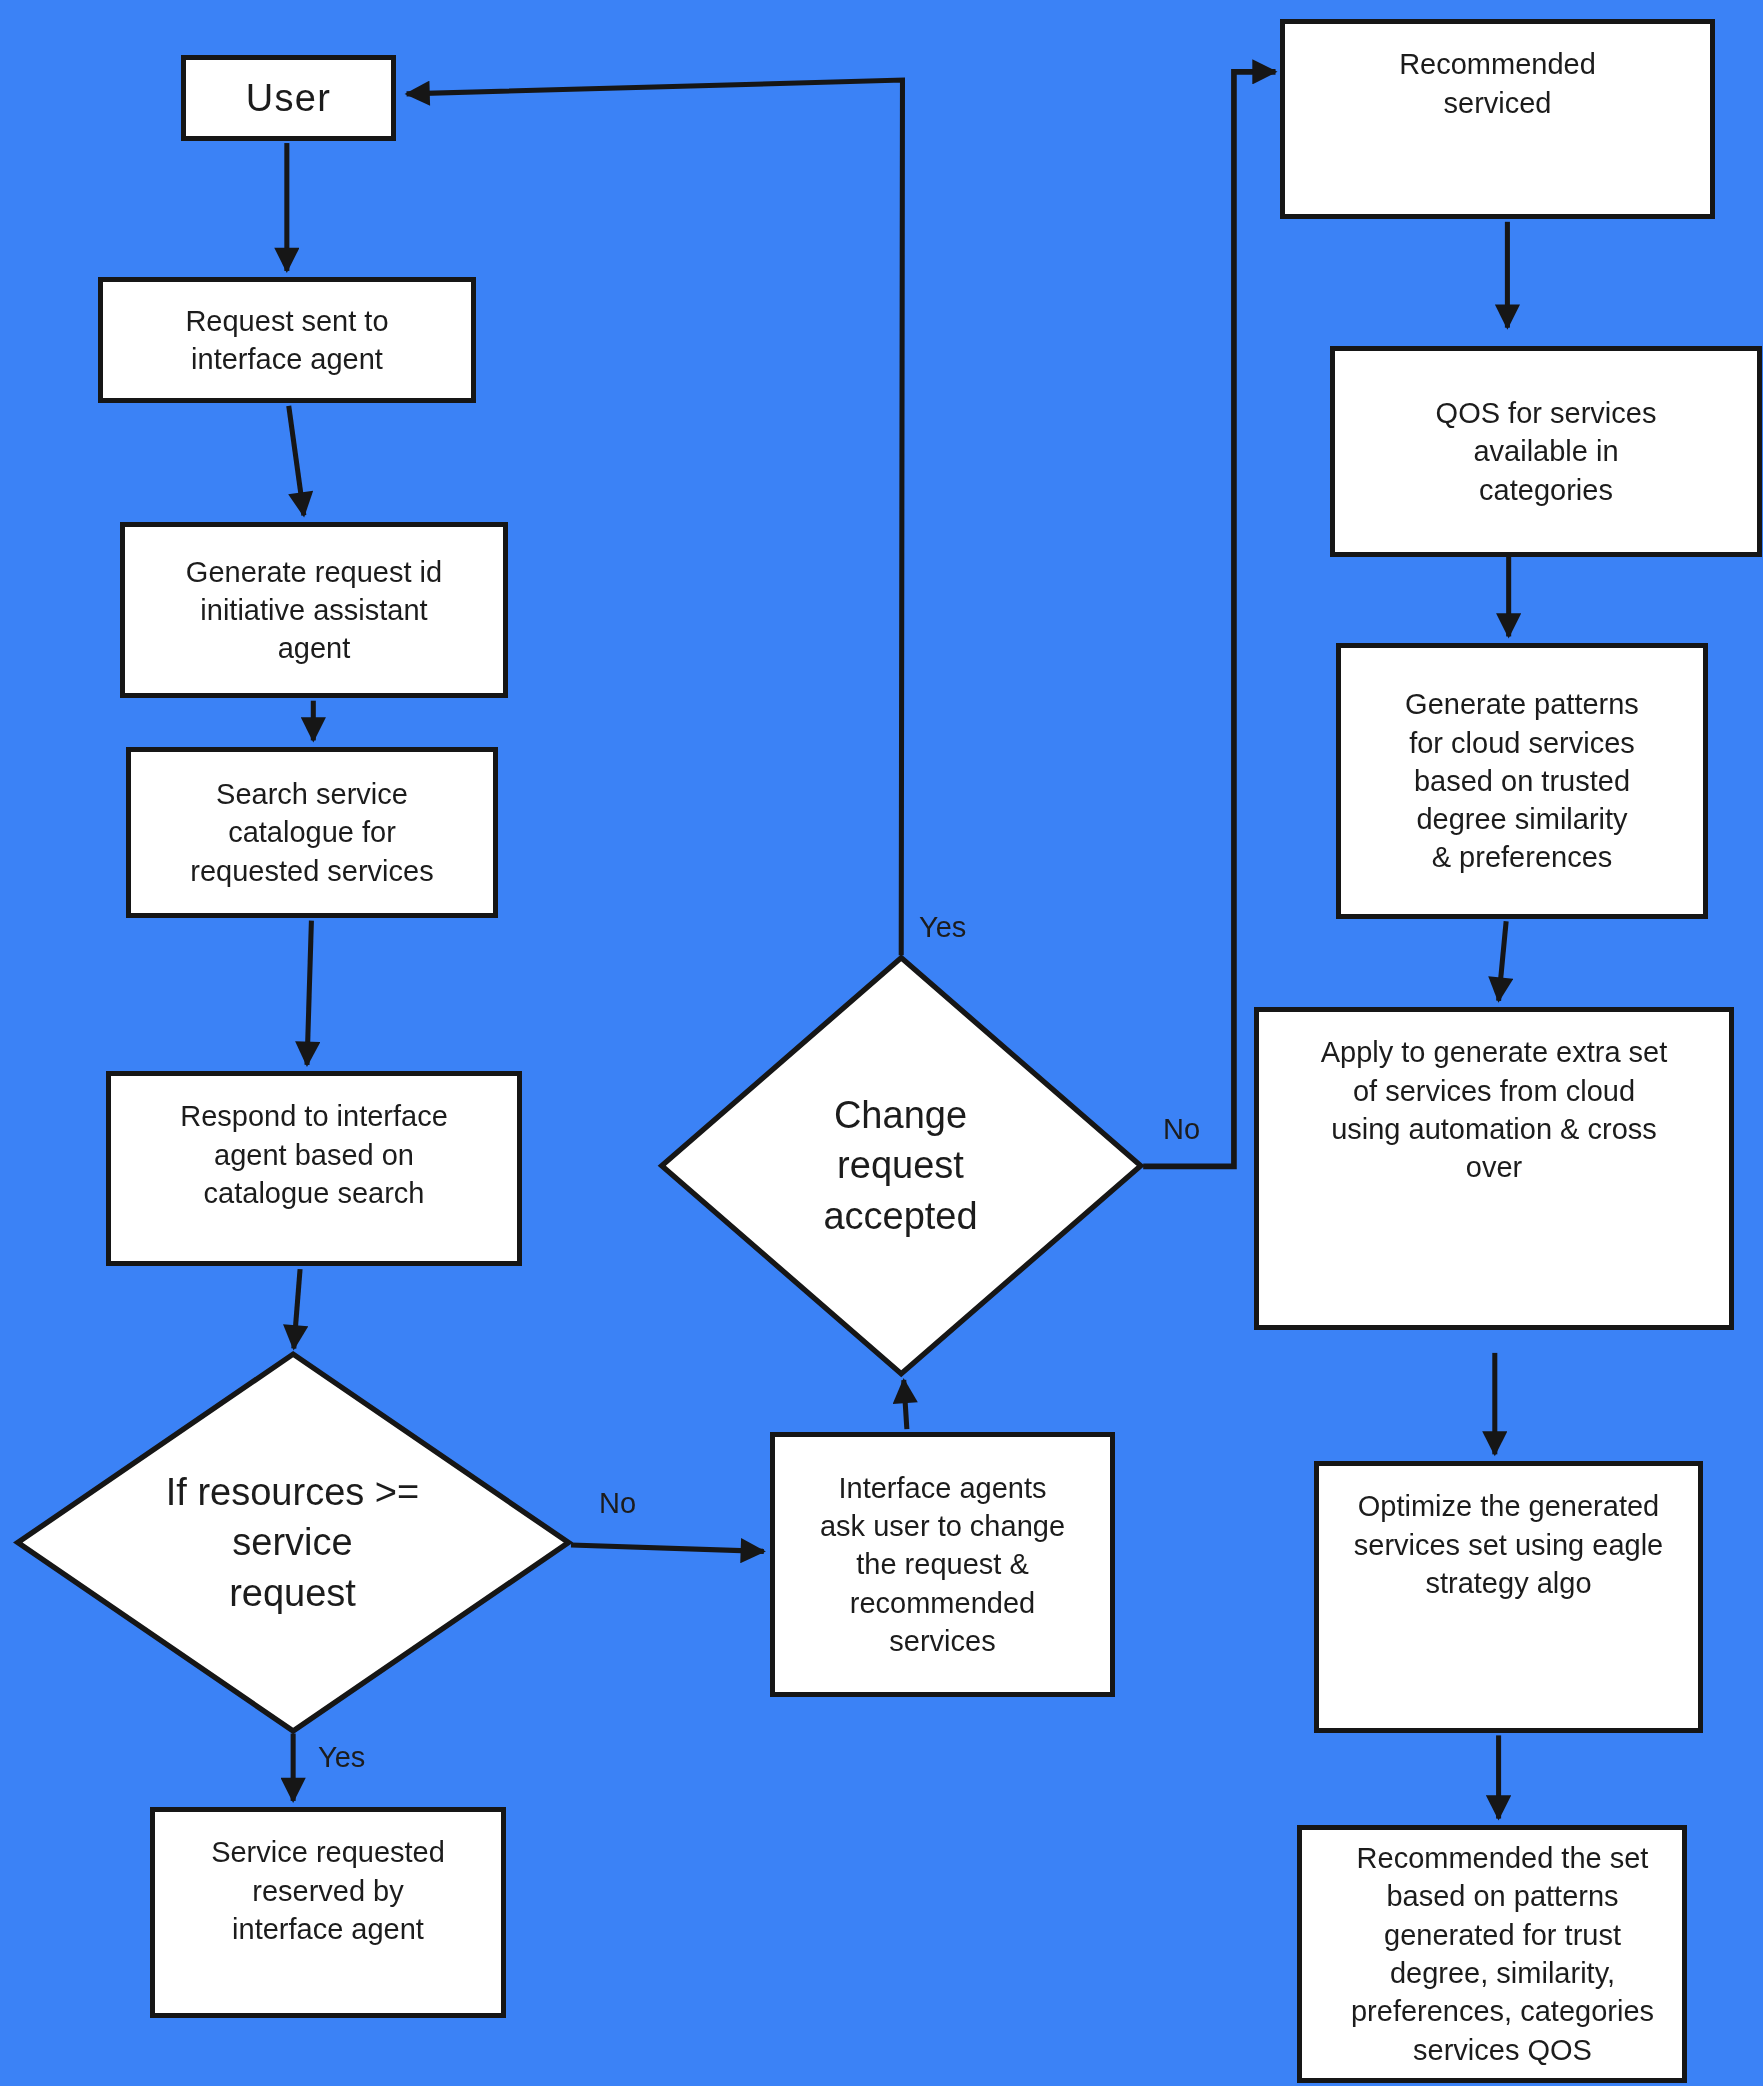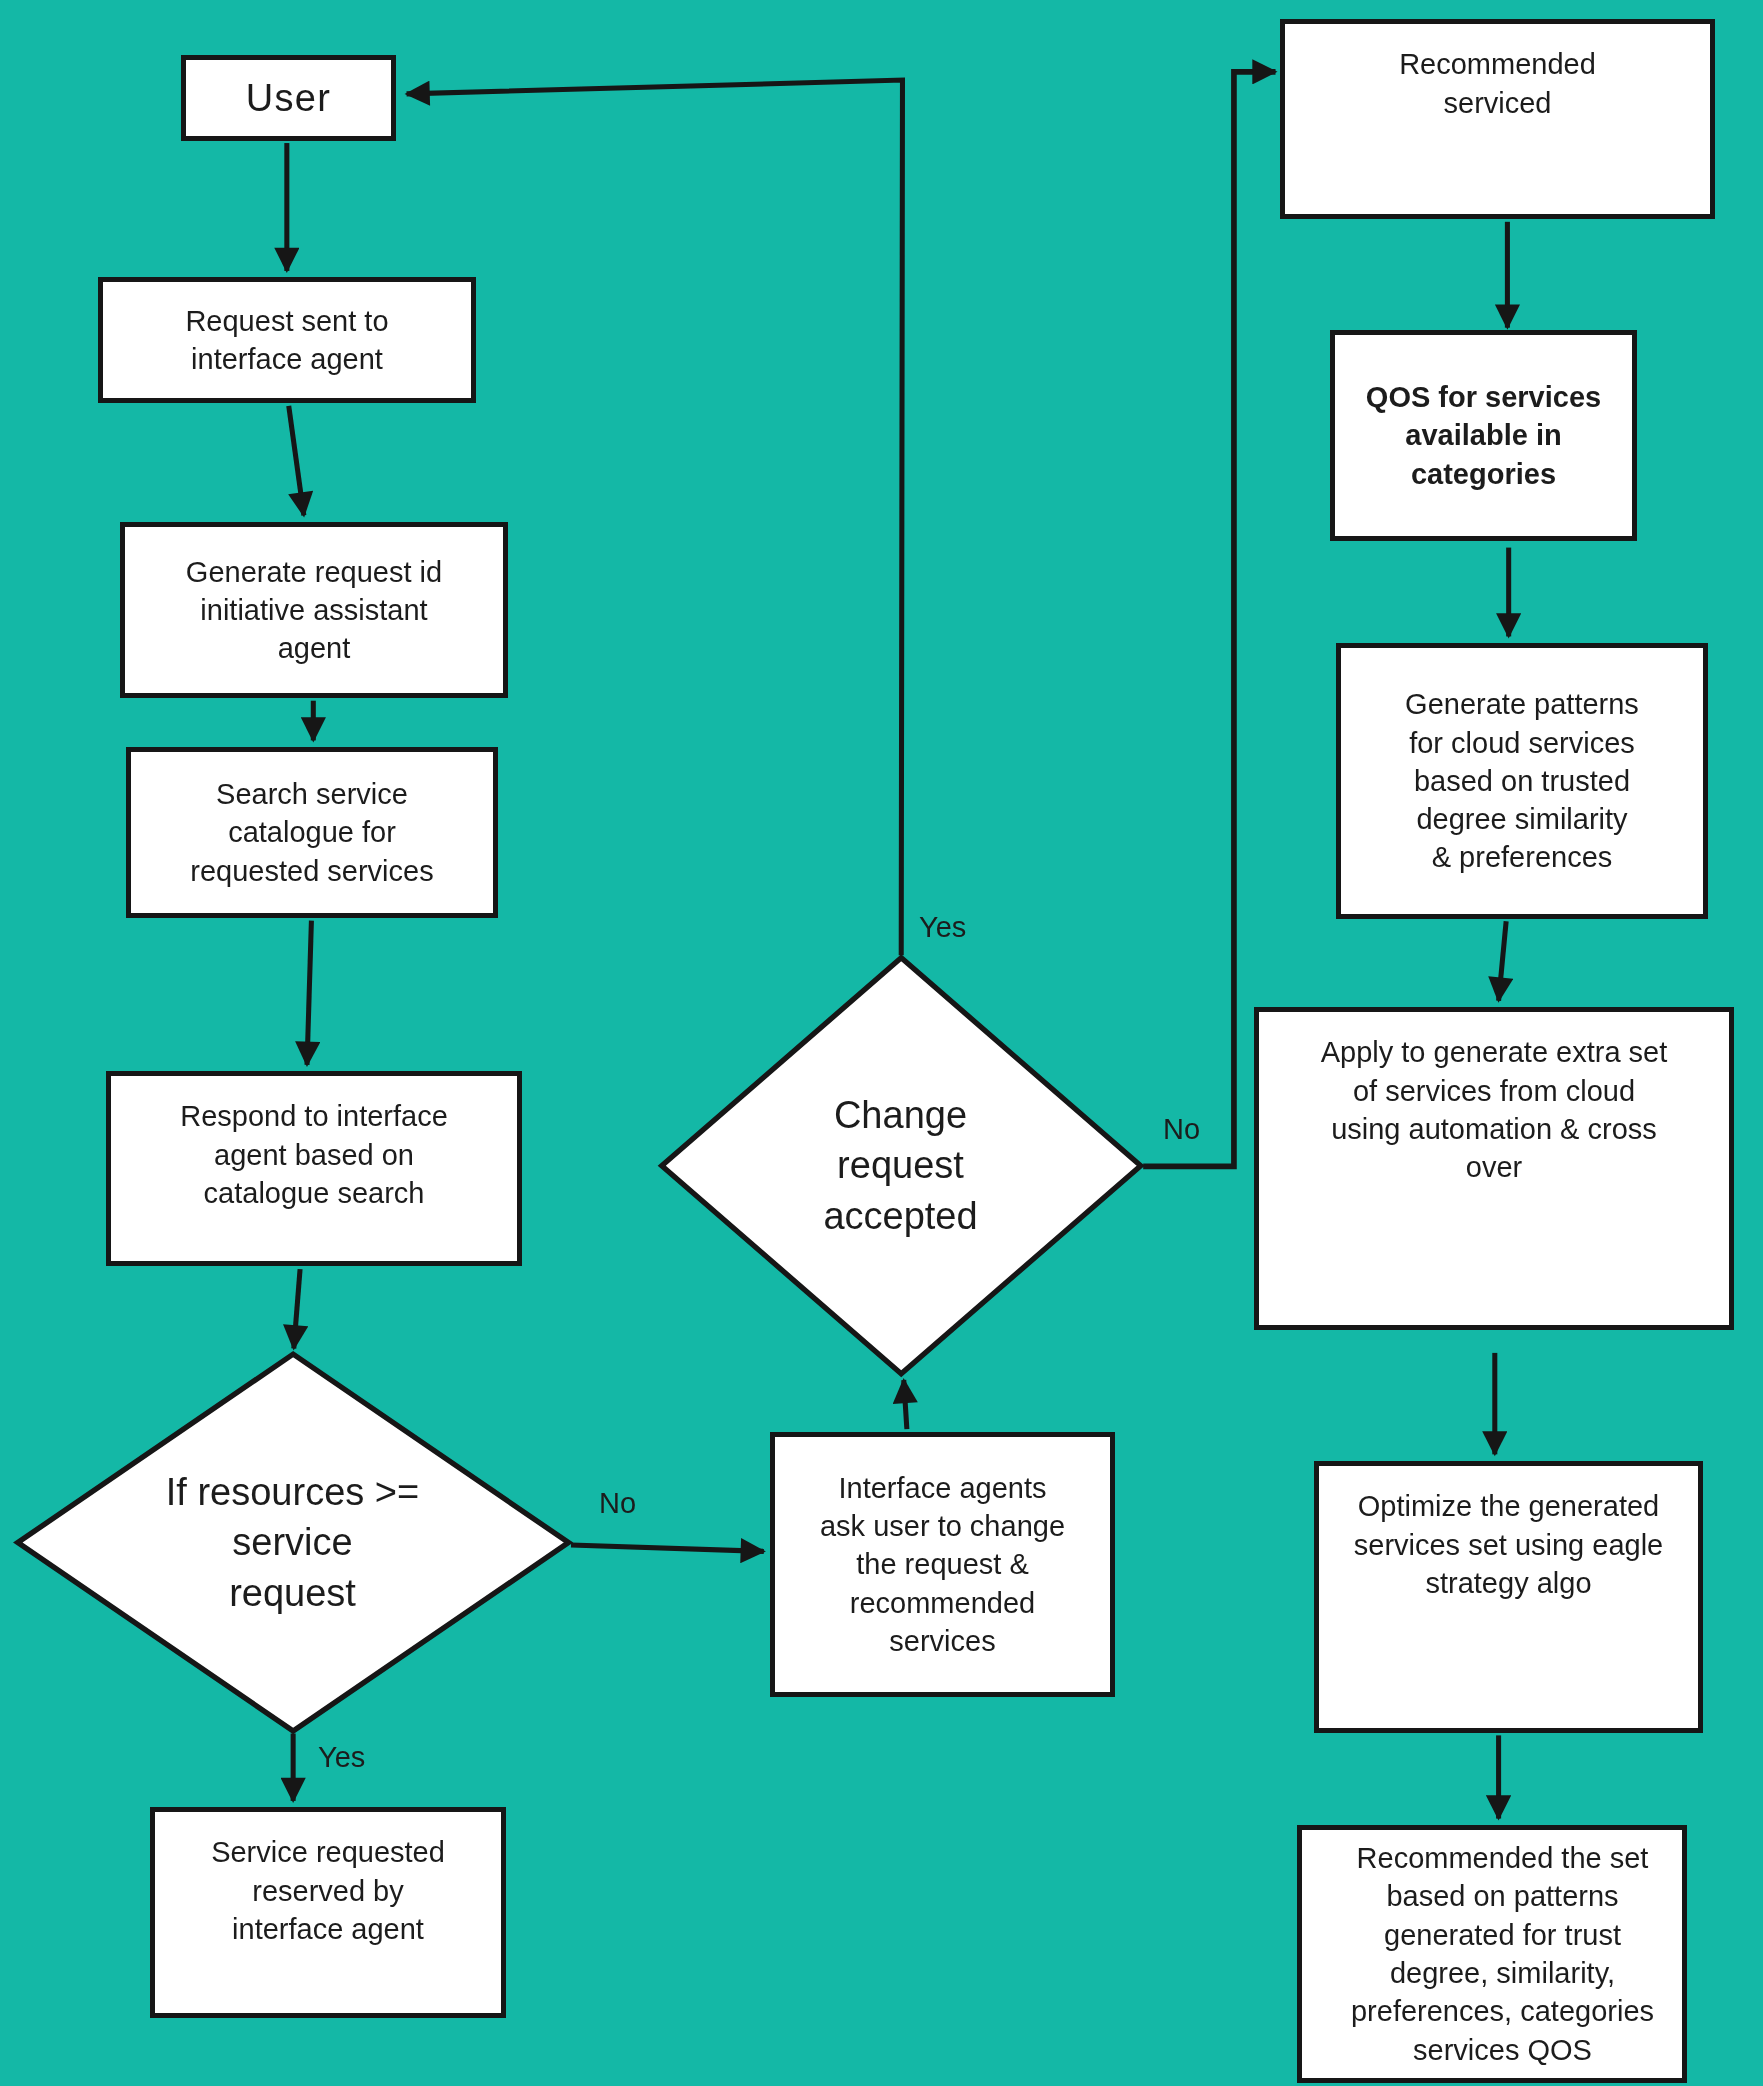--- a/index.html
+++ b/index.html
@@ -4,21 +4,21 @@
 <style>
   html, body {
     margin: 0;
     padding: 0;
     background: #ffffff;
   }
   .canvas {
     position: relative;
     width: 1764px;
     height: 2087px;
-    background: #14b8a6;
+    background: #3b82f6;
     font-family: "Liberation Sans", "DejaVu Sans", sans-serif;
     color: #1c1c1c;
     overflow: hidden;
   }
   .edge-layer {
     position: absolute;
     left: 0; top: 0;
     width: 1764px;
     height: 2087px;
   }
@@ -64,21 +64,21 @@
   #n-user               { left: 181px;  top: 55px;   width: 215px; height: 86px; }
   #n-request-sent       { left: 98px;  top: 277px;  width: 378px; height: 126px; }
   #n-generate-request   { left: 120px;  top: 522px;  width: 388px; height: 176px; }
   #n-search-catalogue   { left: 126px;  top: 747px; width: 372px; height: 171px; }
   #n-respond-interface  { left: 106px;  top: 1071px; width: 416px; height: 195px; }
   #n-service-reserved   { left: 150px;  top: 1807px; width: 356px; height: 211px; }
   
   #n-interface-agents   { left: 770px; top: 1432px; width: 345px; height: 265px; }
   
   #n-recommended-serviced { left: 1280px; top: 19px;   width: 435px; height: 200px; }
-  #n-qos-services         { left: 1330px; top: 330px;  width: 307px; height: 211px; font-weight: bold; }
+  #n-qos-services         { left: 1330px; top: 346px;  width: 432px; height: 211px; }
   #n-generate-patterns    { left: 1323px; top: 643px; width: 372px; height: 276px; margin-left: 13px; }
   #n-apply-extra          { left: 1254px; top: 1007px; width: 480px; height: 323px; }
   #n-optimize-services    { left: 1314px; top: 1461px; width: 389px; height: 272px; }
   #n-recommended-set      { left: 1297px; top: 1825px; width: 390px; height: 258px; padding-left: 36px; }
 
   
   #dt-resources { left: 154px;  top: 1443px; width: 277px; height: 199px; }
   #dt-change    { left: 762px; top: 1066px; width: 277px; height: 199px; }
 
   

